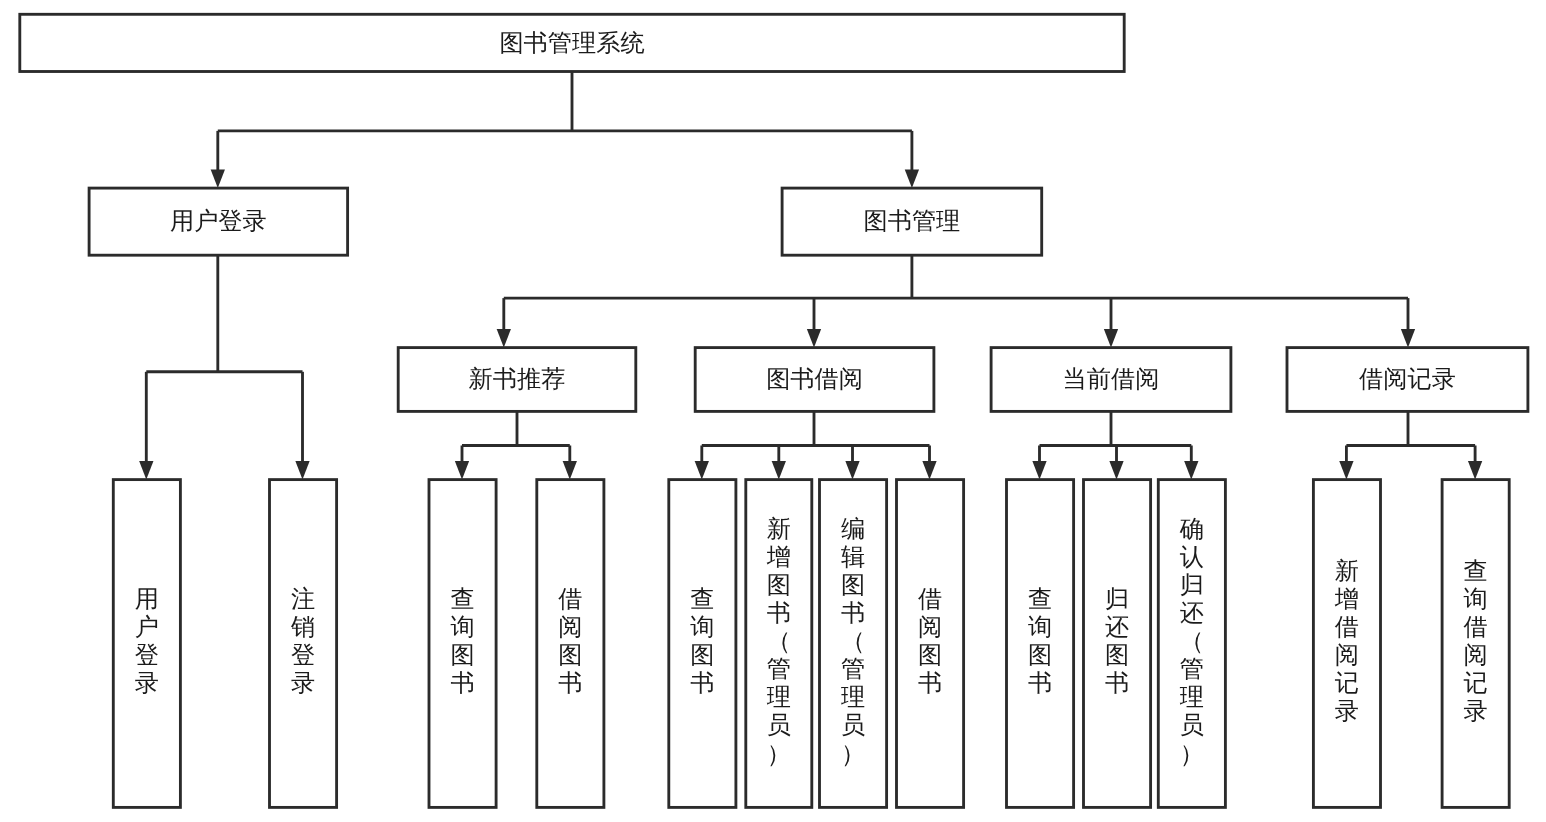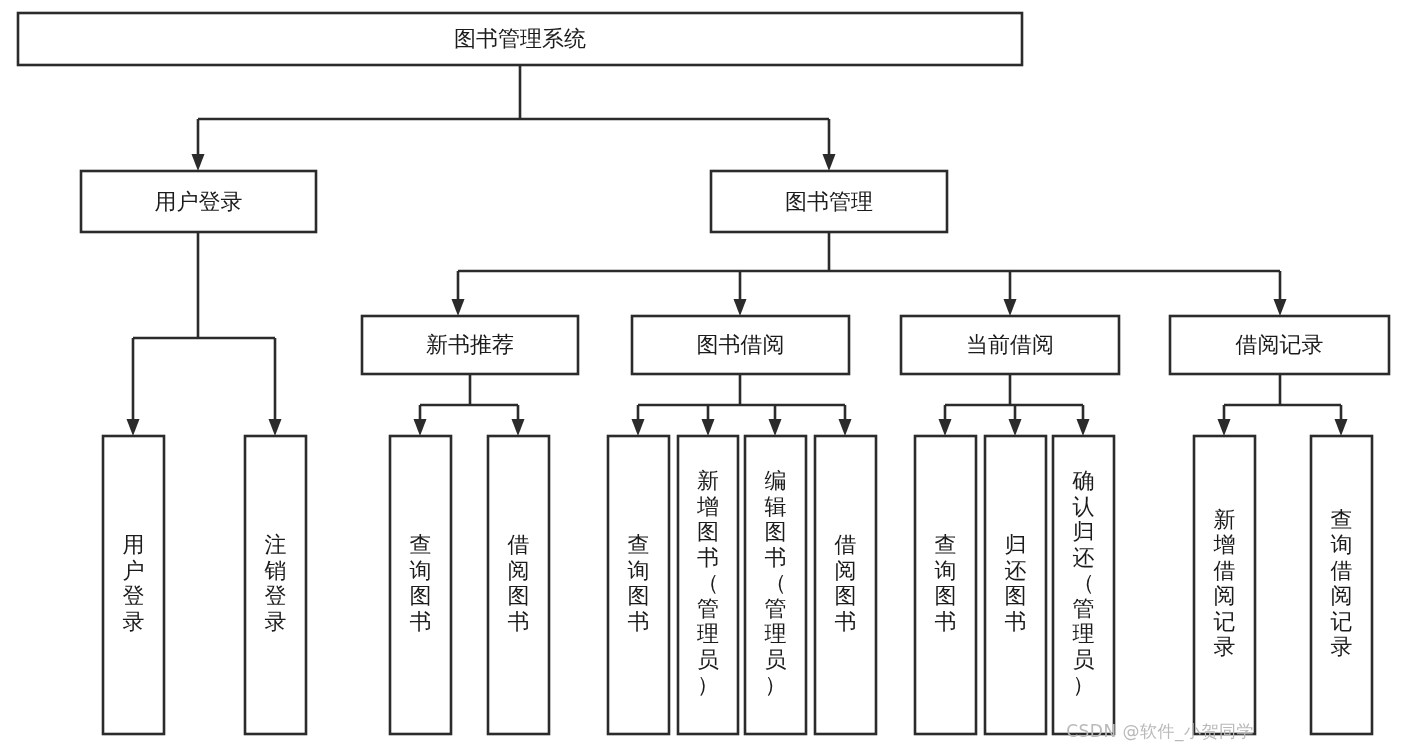--- a/index.html
+++ b/index.html
@@ -225,15 +225,14 @@
           <rect x="1194" y="436" width="61" height="298" class="node-box"></rect>
           <text class="node-label-vertical" x="1224.5" y="526.54" font-size="22"><tspan x="1224.5" dy="0">新</tspan><tspan x="1224.5" dy="25.5">增</tspan><tspan x="1224.5" dy="25.5">借</tspan><tspan x="1224.5" dy="25.5">阅</tspan><tspan x="1224.5" dy="25.5">记</tspan><tspan x="1224.5" dy="25.5">录</tspan></text>
         </g>
         <g>
           <rect x="1311" y="436" width="61" height="298" class="node-box"></rect>
           <text class="node-label-vertical" x="1341.5" y="526.54" font-size="22"><tspan x="1341.5" dy="0">查</tspan><tspan x="1341.5" dy="25.5">询</tspan><tspan x="1341.5" dy="25.5">借</tspan><tspan x="1341.5" dy="25.5">阅</tspan><tspan x="1341.5" dy="25.5">记</tspan><tspan x="1341.5" dy="25.5">录</tspan></text>
         </g>
       </g>
   </svg>
 
-  <div class="watermark-text">CSDN @软件_小贺同学</div>
 
 </div>
 
 </body></html>

